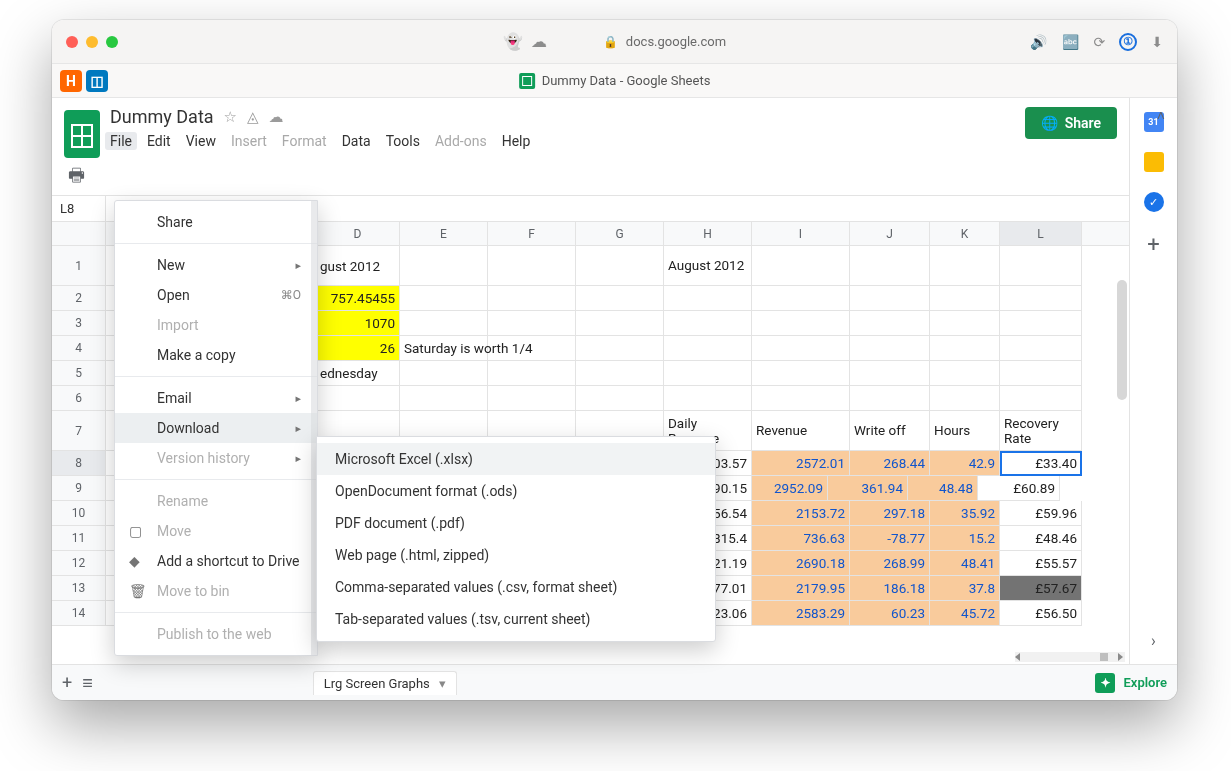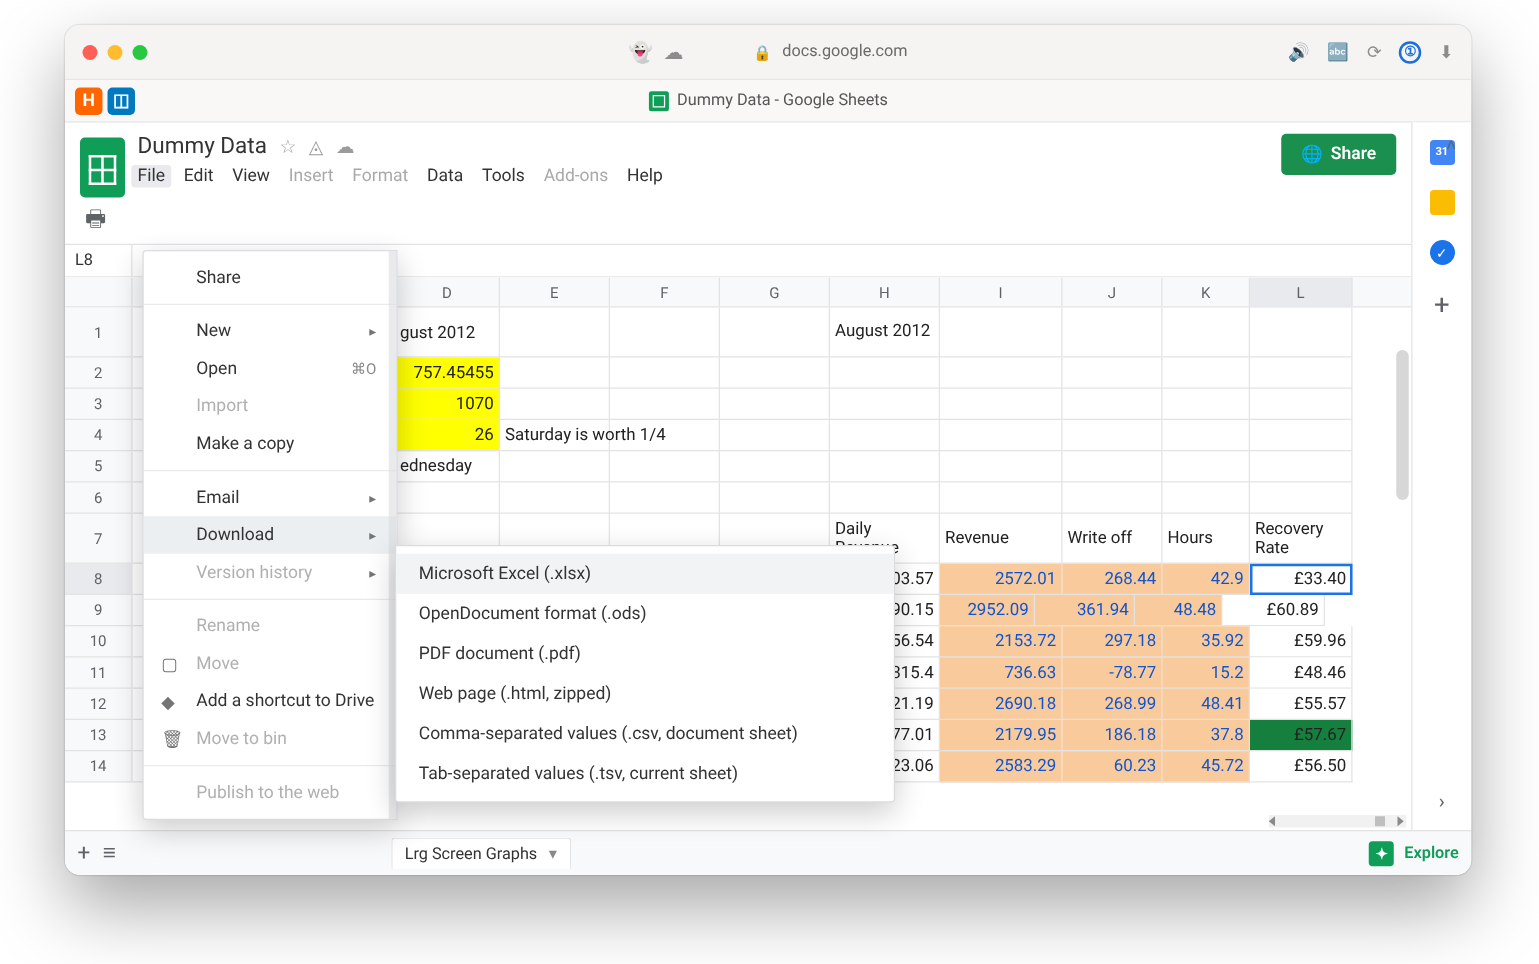--- a/index.html
+++ b/index.html
@@ -378,21 +378,21 @@
           <div class="row">
             <div class="cell l" style="width: 210px; border-right: 1px solid rgb(227, 227, 227);"></div>
             <div class="cell" style="width: 84px;"></div>
             <div class="cell" style="width: 88px;"></div>
             <div class="cell" style="width: 88px;"></div>
             <div class="cell" style="width: 88px;"></div>
             <div class="cell" style="width: 88px;">2077.01</div>
             <div class="cell or" style="width: 98px;">2179.95</div>
             <div class="cell or" style="width: 80px;">186.18</div>
             <div class="cell or" style="width: 70px;">37.8</div>
-            <div class="cell" style="width: 82px; background: #15803d; padding-left: 30px;">£57.67</div>
+            <div class="cell" style="width: 82px; background: #737373; padding-left: 30px;">£57.67</div>
           </div>
           <div class="row">
             <div class="cell l" style="width: 210px; border-right: 1px solid rgb(227, 227, 227);"></div>
             <div class="cell" style="width: 84px;">14,204</div>
             <div class="cell" style="width: 88px;">288</div>
             <div class="cell" style="width: 88px;">14586.92</div>
             <div class="cell" style="width: 88px;">274.43</div>
             <div class="cell" style="width: 88px;">2523.06</div>
             <div class="cell or" style="width: 98px;">2583.29</div>
             <div class="cell or" style="width: 80px;">60.23</div>
@@ -486,17 +486,17 @@
       <div class="fm-item dim">
         <span>Publish to the web</span>
       </div>
     </div>
 
   <div class="sub-menu" id="sub-menu">
       <div class="sm-item hover">Microsoft Excel (.xlsx)</div>
       <div class="sm-item">OpenDocument format (.ods)</div>
       <div class="sm-item">PDF document (.pdf)</div>
       <div class="sm-item">Web page (.html, zipped)</div>
-      <div class="sm-item">Comma-separated values (.csv, document sheet)</div>
+      <div class="sm-item">Comma-separated values (.csv, format sheet)</div>
       <div class="sm-item">Tab-separated values (.tsv, current sheet)</div>
     </div>
 
 </div>
 
 </body></html>

